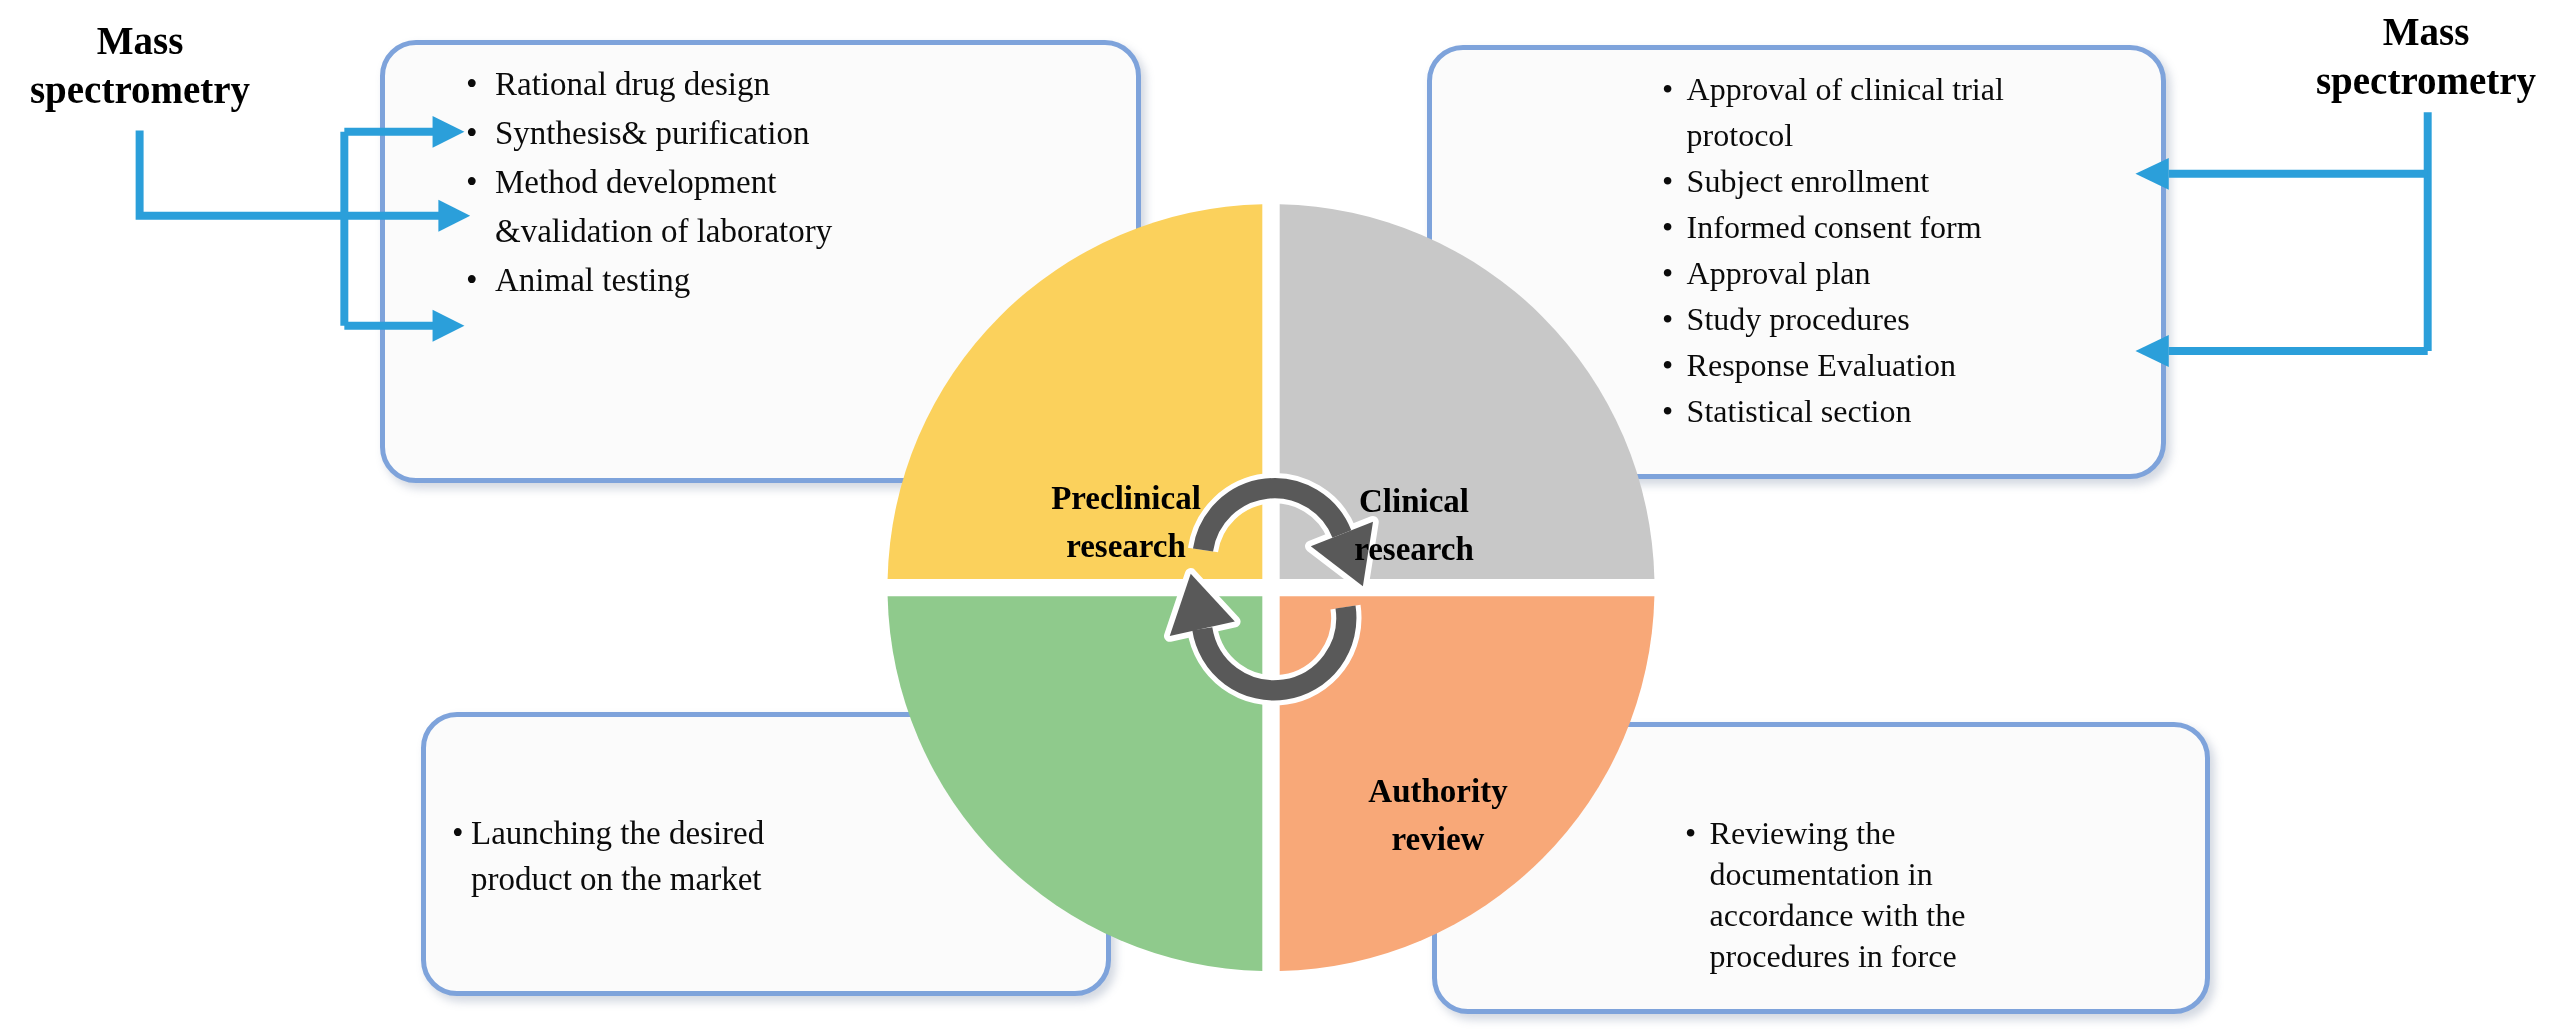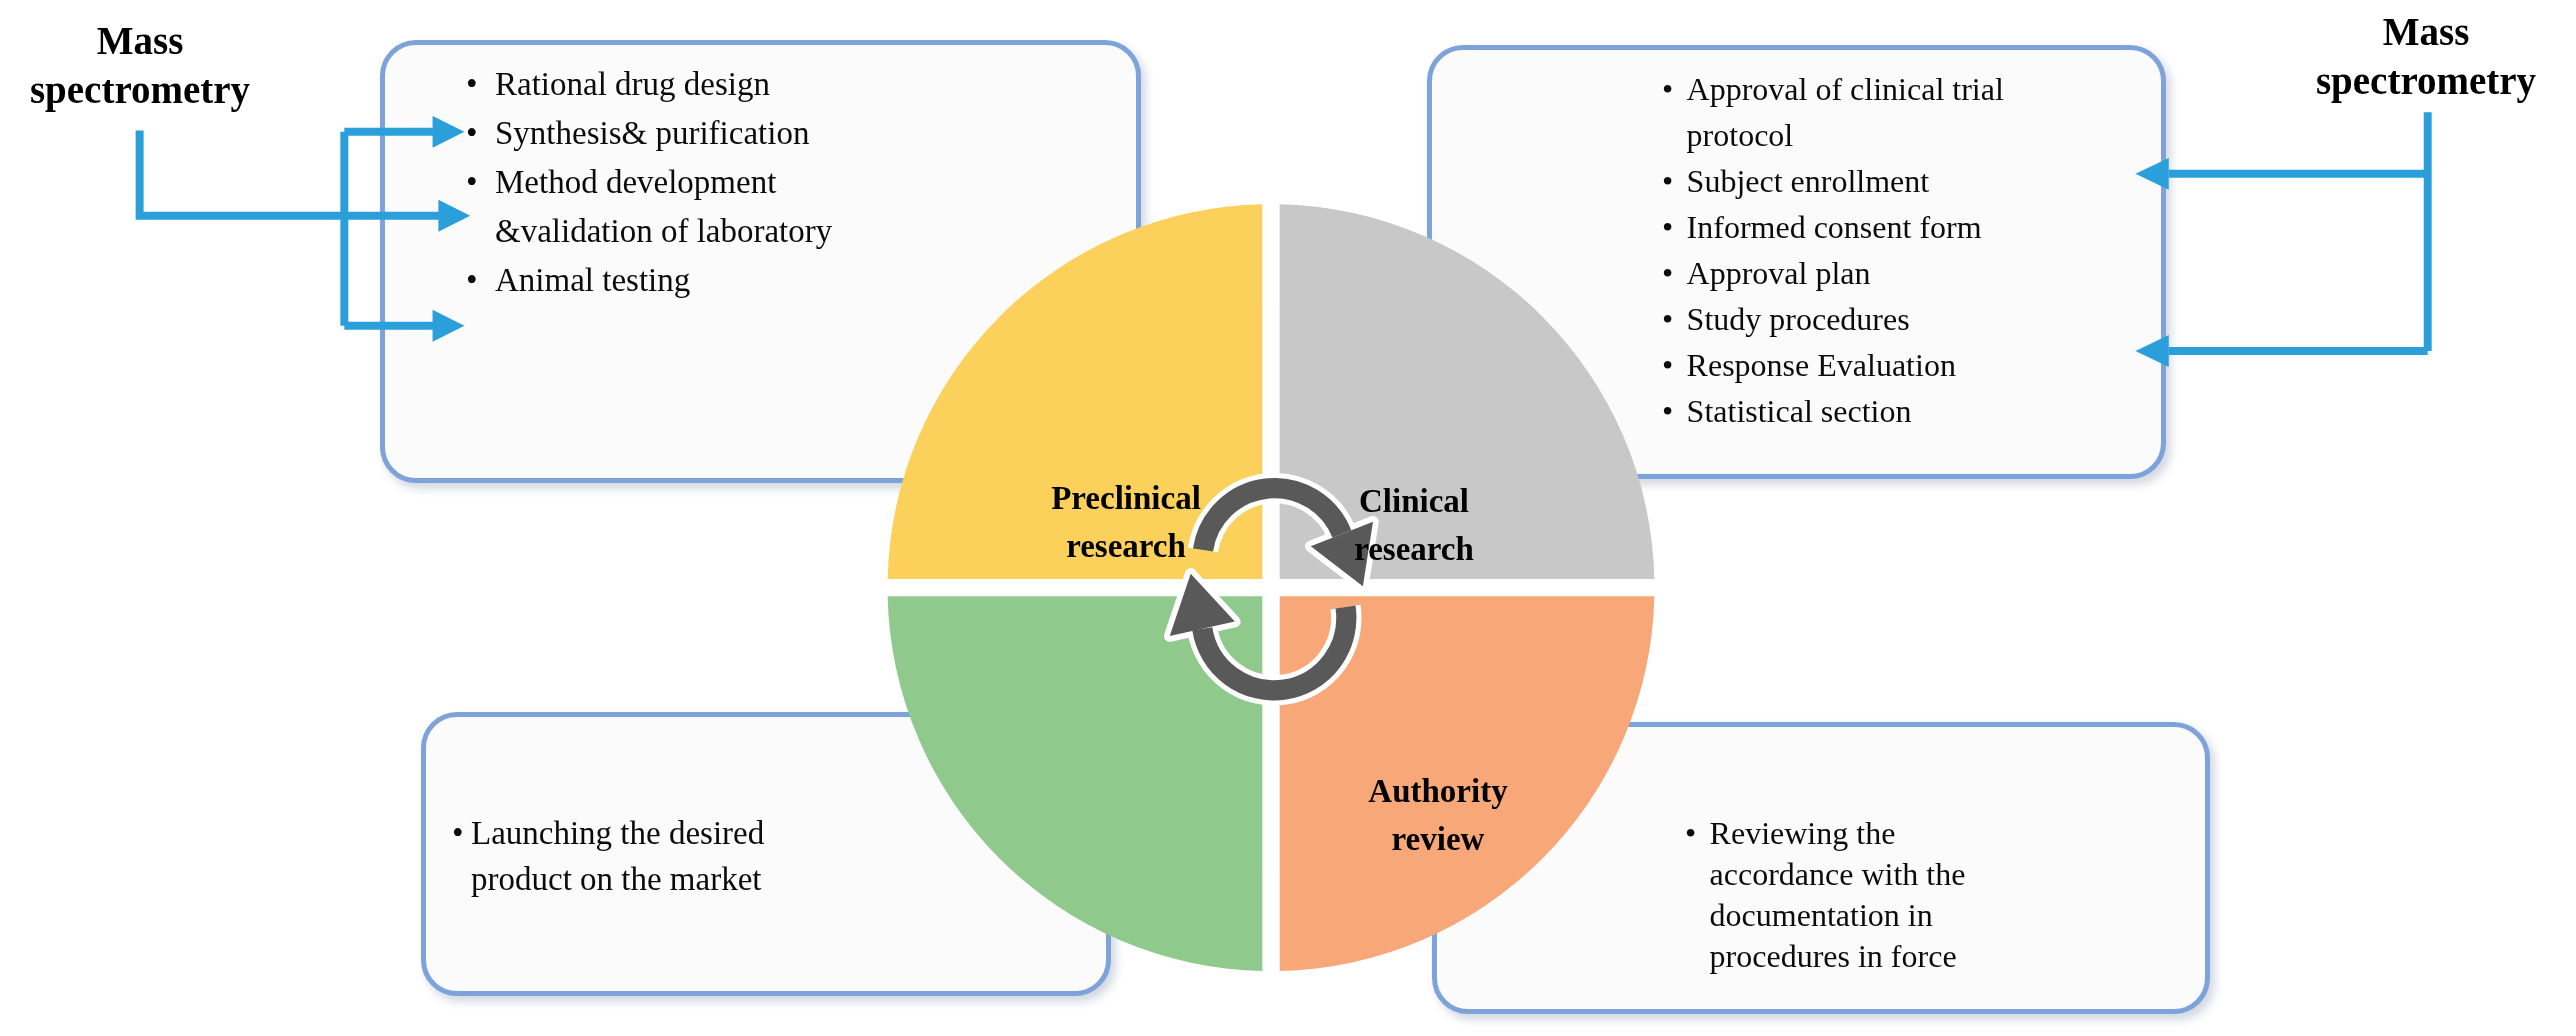--- a/index.html
+++ b/index.html
@@ -123,25 +123,25 @@
     </div>
   </div>
 
   <div class="box box-authority">
     <div class="bline">
       <span class="blt">•</span>
       <span class="txt">Reviewing the</span>
     </div>
     <div class="bline">
       <span class="blt"></span>
+      <span class="txt">documentation in</span>
+    </div>
+    <div class="bline">
+      <span class="blt"></span>
       <span class="txt">accordance with the</span>
-    </div>
-    <div class="bline">
-      <span class="blt"></span>
-      <span class="txt">documentation in</span>
     </div>
     <div class="bline">
       <span class="blt"></span>
       <span class="txt">procedures in force</span>
     </div>
   </div>
 
   <svg class="overlay" viewBox="0 0 3561 1433">
 
     <path d="M 1745 800 L 1227 800 A 530 530 0 0 1 1745 282 Z" fill="#fbd15c"></path>

